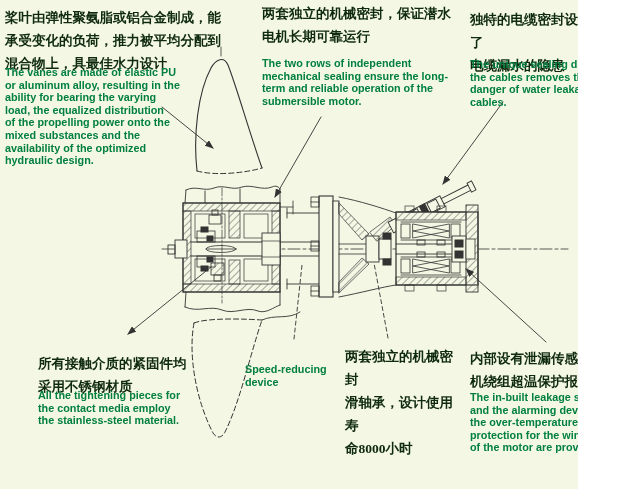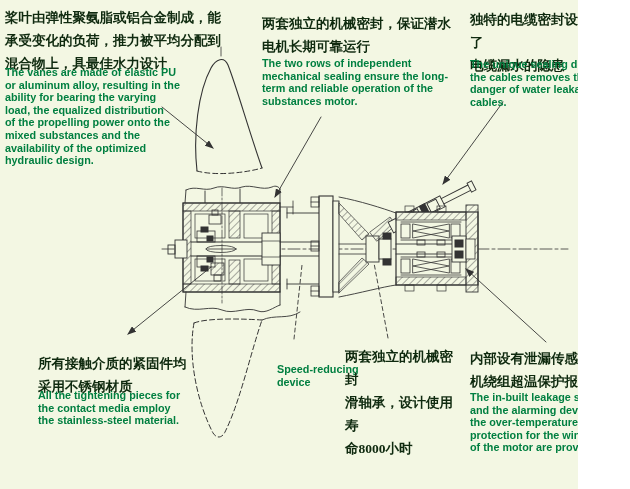--- a/index.html
+++ b/index.html
@@ -21,28 +21,28 @@
     font-family:"Liberation Sans",sans-serif;
     font-weight:bold;
     font-size:10.8px;line-height:12.6px;
     color:var(--en,#007f40);
     white-space:pre-line;
   }
   svg.diagram{position:absolute;left:0;top:0;color:var(--line,#333333);}
   
   #t1cn{left:5px;top:6px;width:228px;}
   #t1en{left:5px;top:66px;width:195px;}
-  #t2cn{left:262px;top:12px;width:205px;}
+  #t2cn{left:262px;top:2px;width:205px;}
   #t2en{left:262px;top:57px;width:210px;}
   #t3cn{left:470px;top:9px;width:160px;font-family:Liberation Mono, monospace;}
   #t3en{left:470px;top:58px;width:160px;}
   #t4cn{left:38px;top:352px;width:195px;}
   #t4en{left:38px;top:389px;width:190px;}
   #t5cn{left:263px;top:345px;width:100px;}
-  #t5en{left:245px;top:363px;width:100px;margin-left:32px;}
+  #t5en{left:245px;top:363px;width:100px;}
   #t6cn{left:345px;top:345px;width:118px;}
   #t6en{left:349px;top:404px;width:118px;}
   #t7cn{left:470px;top:347px;width:162px;}
   #t7en{left:470px;top:391px;width:165px;}
 </style>
 </head>
 <body>
 
 <div class="stage">
 
@@ -250,21 +250,21 @@
 of the propelling power onto the
 mixed substances and the
 availability of the optimized
 hydraulic design.</div>
 
   <div id="t2cn" class="cn">两套独立的机械密封，保证潜水
 电机长期可靠运行</div>
   <div id="t2en" class="en">The two rows of independent
 mechanical sealing ensure the long-
 term and reliable operation of the
-substances motor.</div>
+submersible motor.</div>
 
   <div id="t3cn" class="cn">独特的电缆密封设计排除了
 电缆漏水的隐患</div>
   <div id="t3en" class="en">The unique sealing design for
 the cables removes the hidden
 danger of water leakage for the
 cables.</div>
 
   <div id="t4cn" class="cn">所有接触介质的紧固件均
 采用不锈钢材质</div>

